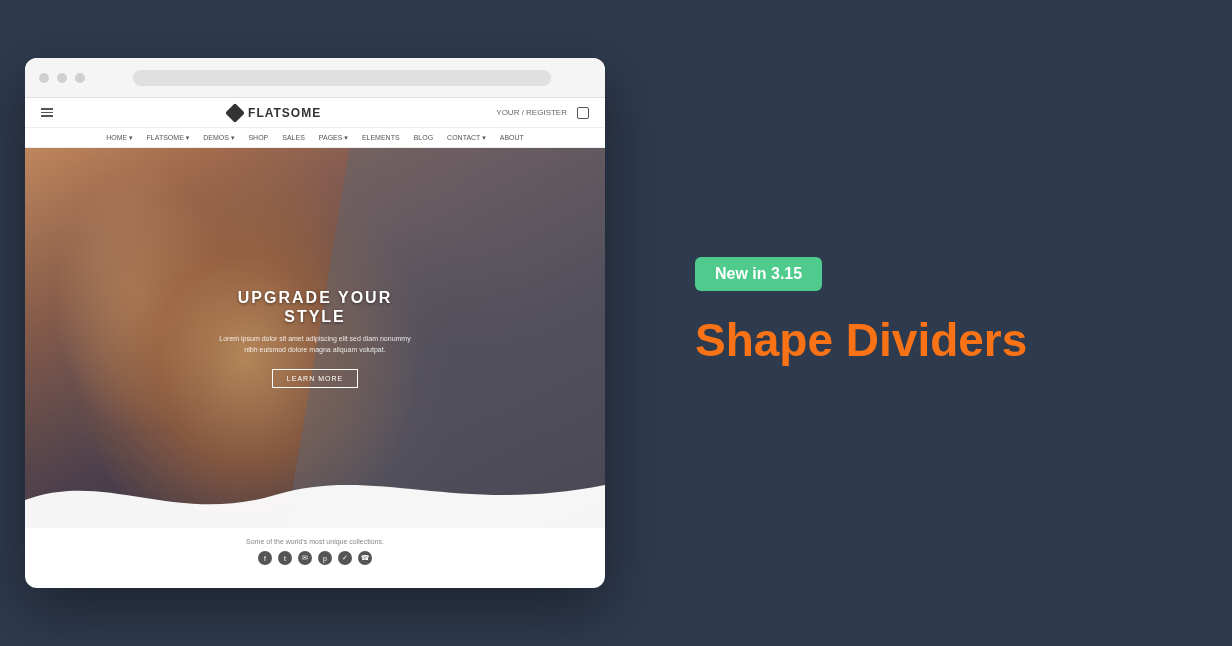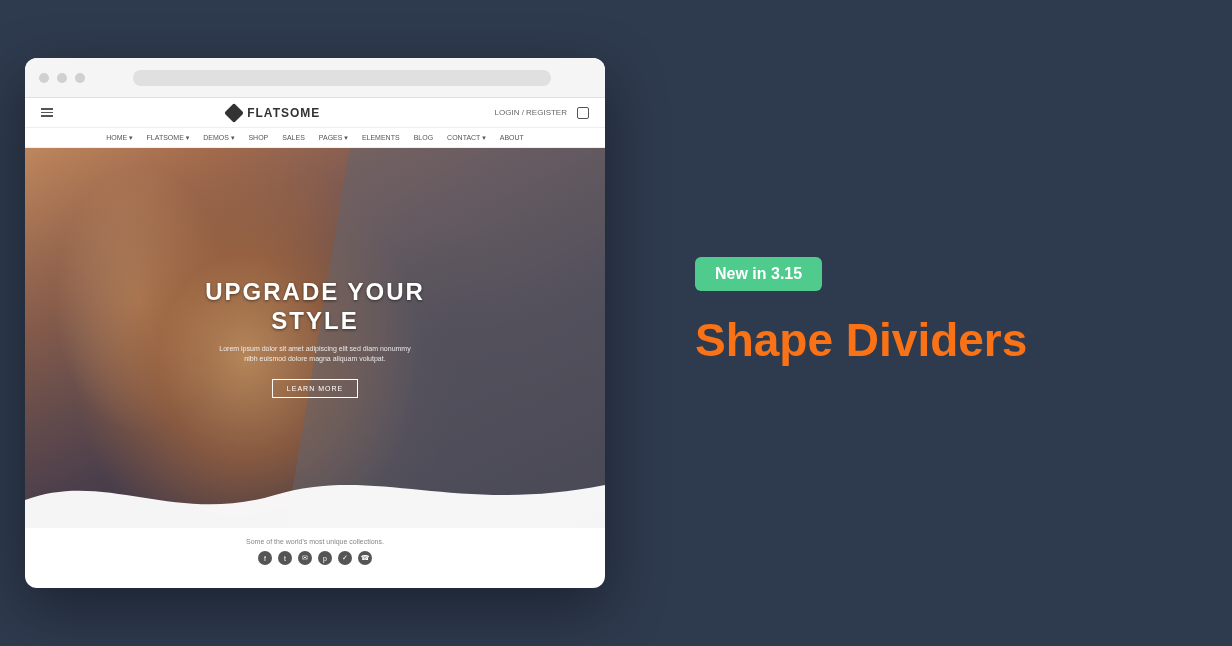--- a/index.html
+++ b/index.html
@@ -155,21 +155,21 @@
       display: flex;
       flex-direction: column;
       align-items: center;
       justify-content: center;
       color: #fff;
       text-align: center;
       padding: 20px;
     }
 
     .hero-title {
-      font-size: 24px;
+      font-size: 16px;
       font-weight: 800;
       letter-spacing: 2px;
       text-transform: uppercase;
       line-height: 1.2;
       margin-bottom: 8px;
       text-shadow: 0 1px 3px rgba(0,0,0,0.5);
     }
 
     .hero-subtitle {
       font-size: 7px;
@@ -297,21 +297,21 @@
         <div class="menu-icon">
           <div class="menu-line"></div>
           <div class="menu-line"></div>
           <div class="menu-line"></div>
         </div>
         <div class="nav-logo">
           <div class="diamond-icon"></div>
           <span>FLATSOME</span>
         </div>
         <div class="nav-right">
-          <span style="font-size:8px;">LOGIN / REGISTER</span>
+          <span style="font-size:8px;">YOUR / REGISTER</span>
           <div class="cart-icon"></div>
         </div>
       </div>
 
       <div style="height:20px;background:#fff;display:flex;align-items:center;justify-content:center;gap:14px;border-bottom:1px solid #eee;">
         <span style="font-size:7px;color:#555;">HOME ▾</span>
         <span style="font-size:7px;color:#555;">FLATSOME ▾</span>
         <span style="font-size:7px;color:#555;">DEMOS ▾</span>
         <span style="font-size:7px;color:#555;">SHOP</span>
         <span style="font-size:7px;color:#555;">SALES</span>

